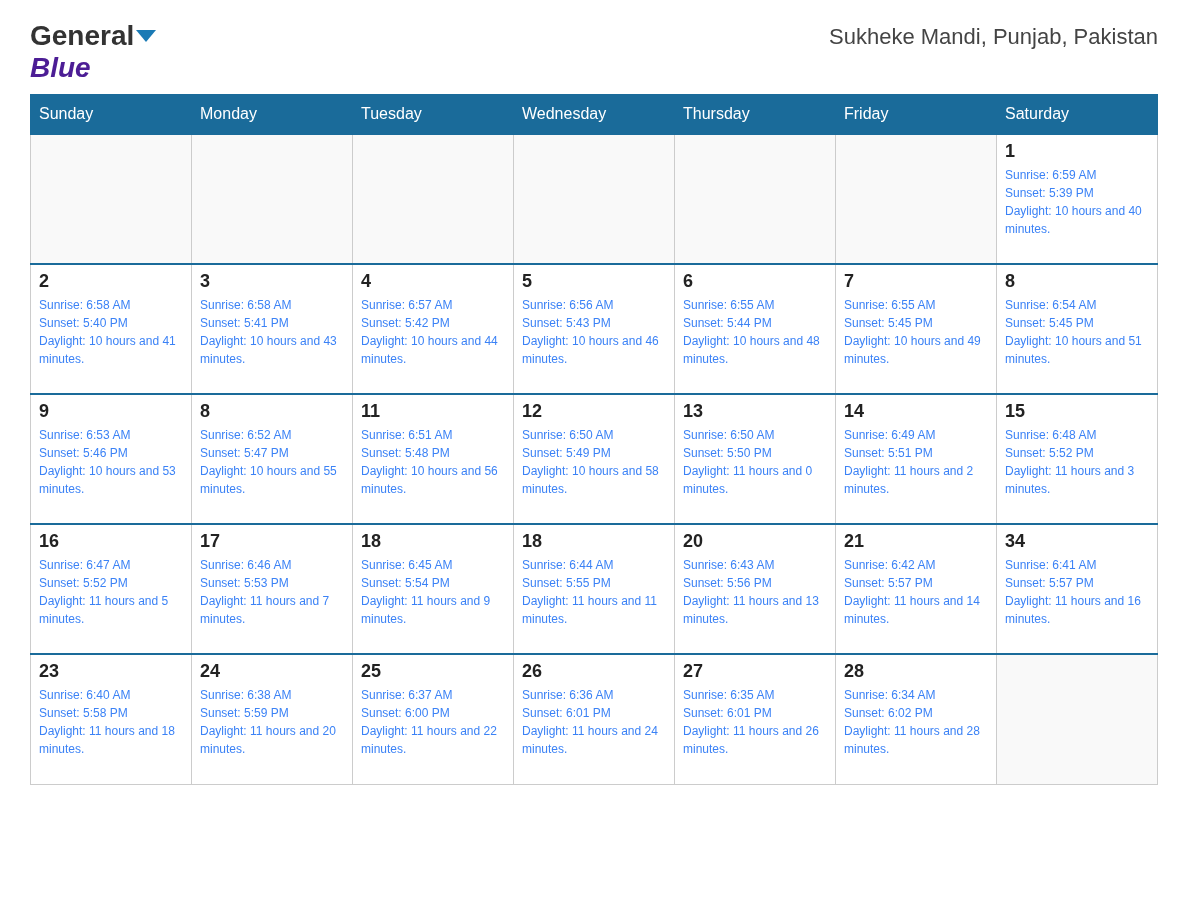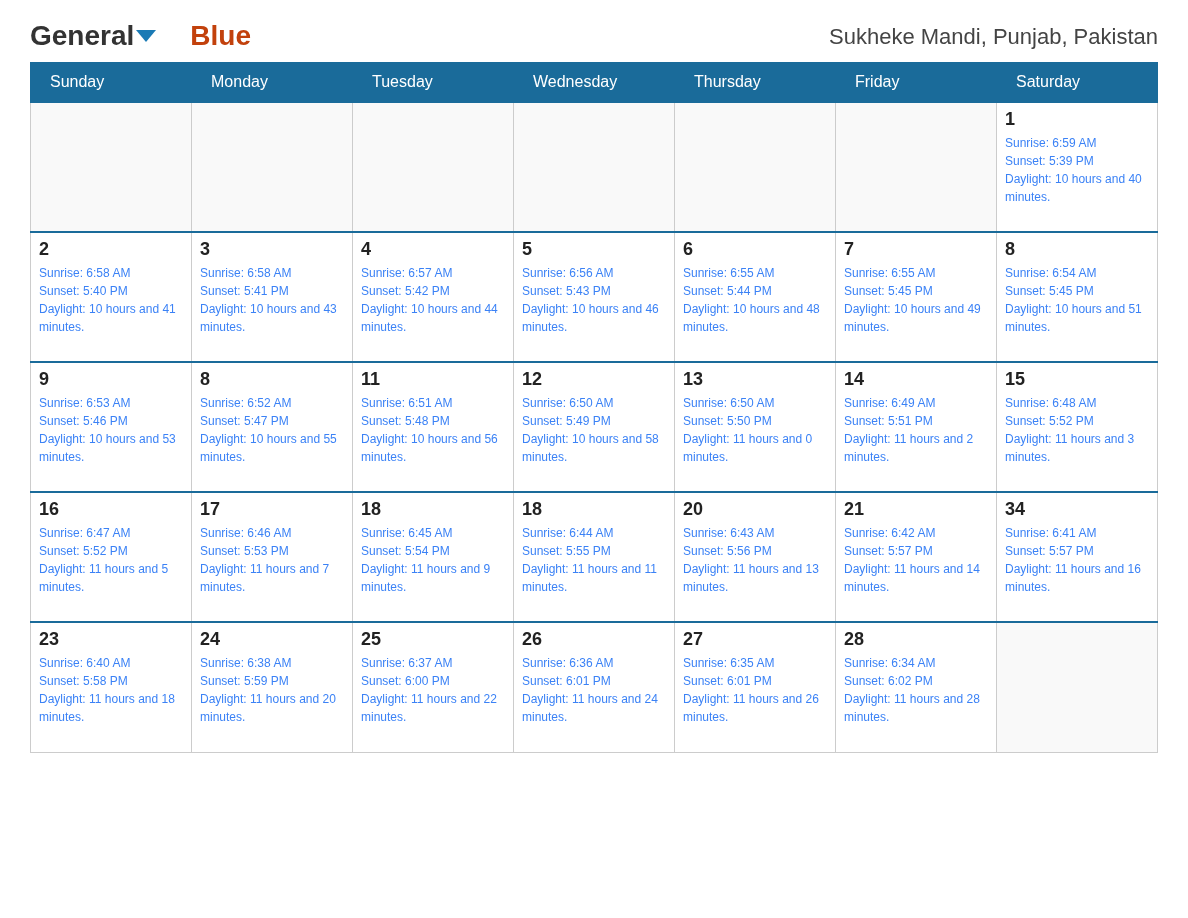--- a/index.html
+++ b/index.html
@@ -12,23 +12,22 @@
       padding: 20px 30px;
     }
     .header {
       display: flex;
       justify-content: space-between;
       align-items: flex-start;
       margin-bottom: 10px;
     }
     .logo {
       display: flex;
-      flex-direction: row;
+      flex-direction: column;
       align-items: flex-start;
-      gap: 32px;
     }
     .logo-text {
       font-size: 28px;
       font-weight: bold;
       color: #333;
       display: flex;
       align-items: center;
     }
     .logo-text .general {
       color: #333;
@@ -37,23 +36,24 @@
       width: 0;
       height: 0;
       border-left: 10px solid transparent;
       border-right: 10px solid transparent;
       border-top: 12px solid #1a7ab5;
       display: inline-block;
       margin: 0 2px;
       vertical-align: middle;
     }
     .logo-blue {
-      color: #c2410c;
+      color: #4c1d95;
       font-size: 28px;
       font-weight: bold;
+      font-style: italic;
     }
     .title-section {
       text-align: right;
     }
     .month-year {
       font-size: 48px;
       font-weight: bold;
       color: #222;
       line-height: 1.1;
     }
@@ -64,21 +64,21 @@
       margin-left: 47px;
     }
     .calendar {
       width: 100%;
       border-collapse: collapse;
       margin-top: 10px;
     }
     .calendar th {
       background-color: #1a6b9a;
       color: #fff;
-      padding: 10px 19px;
+      padding: 10px 8px;
       font-size: 16px;
       font-weight: normal;
       text-align: left;
       border: 1px solid #1a6b9a;
     }
     .calendar td {
       border: 1px solid #ccc;
       vertical-align: top;
       padding: 6px 8px;
       width: 14.28%;

